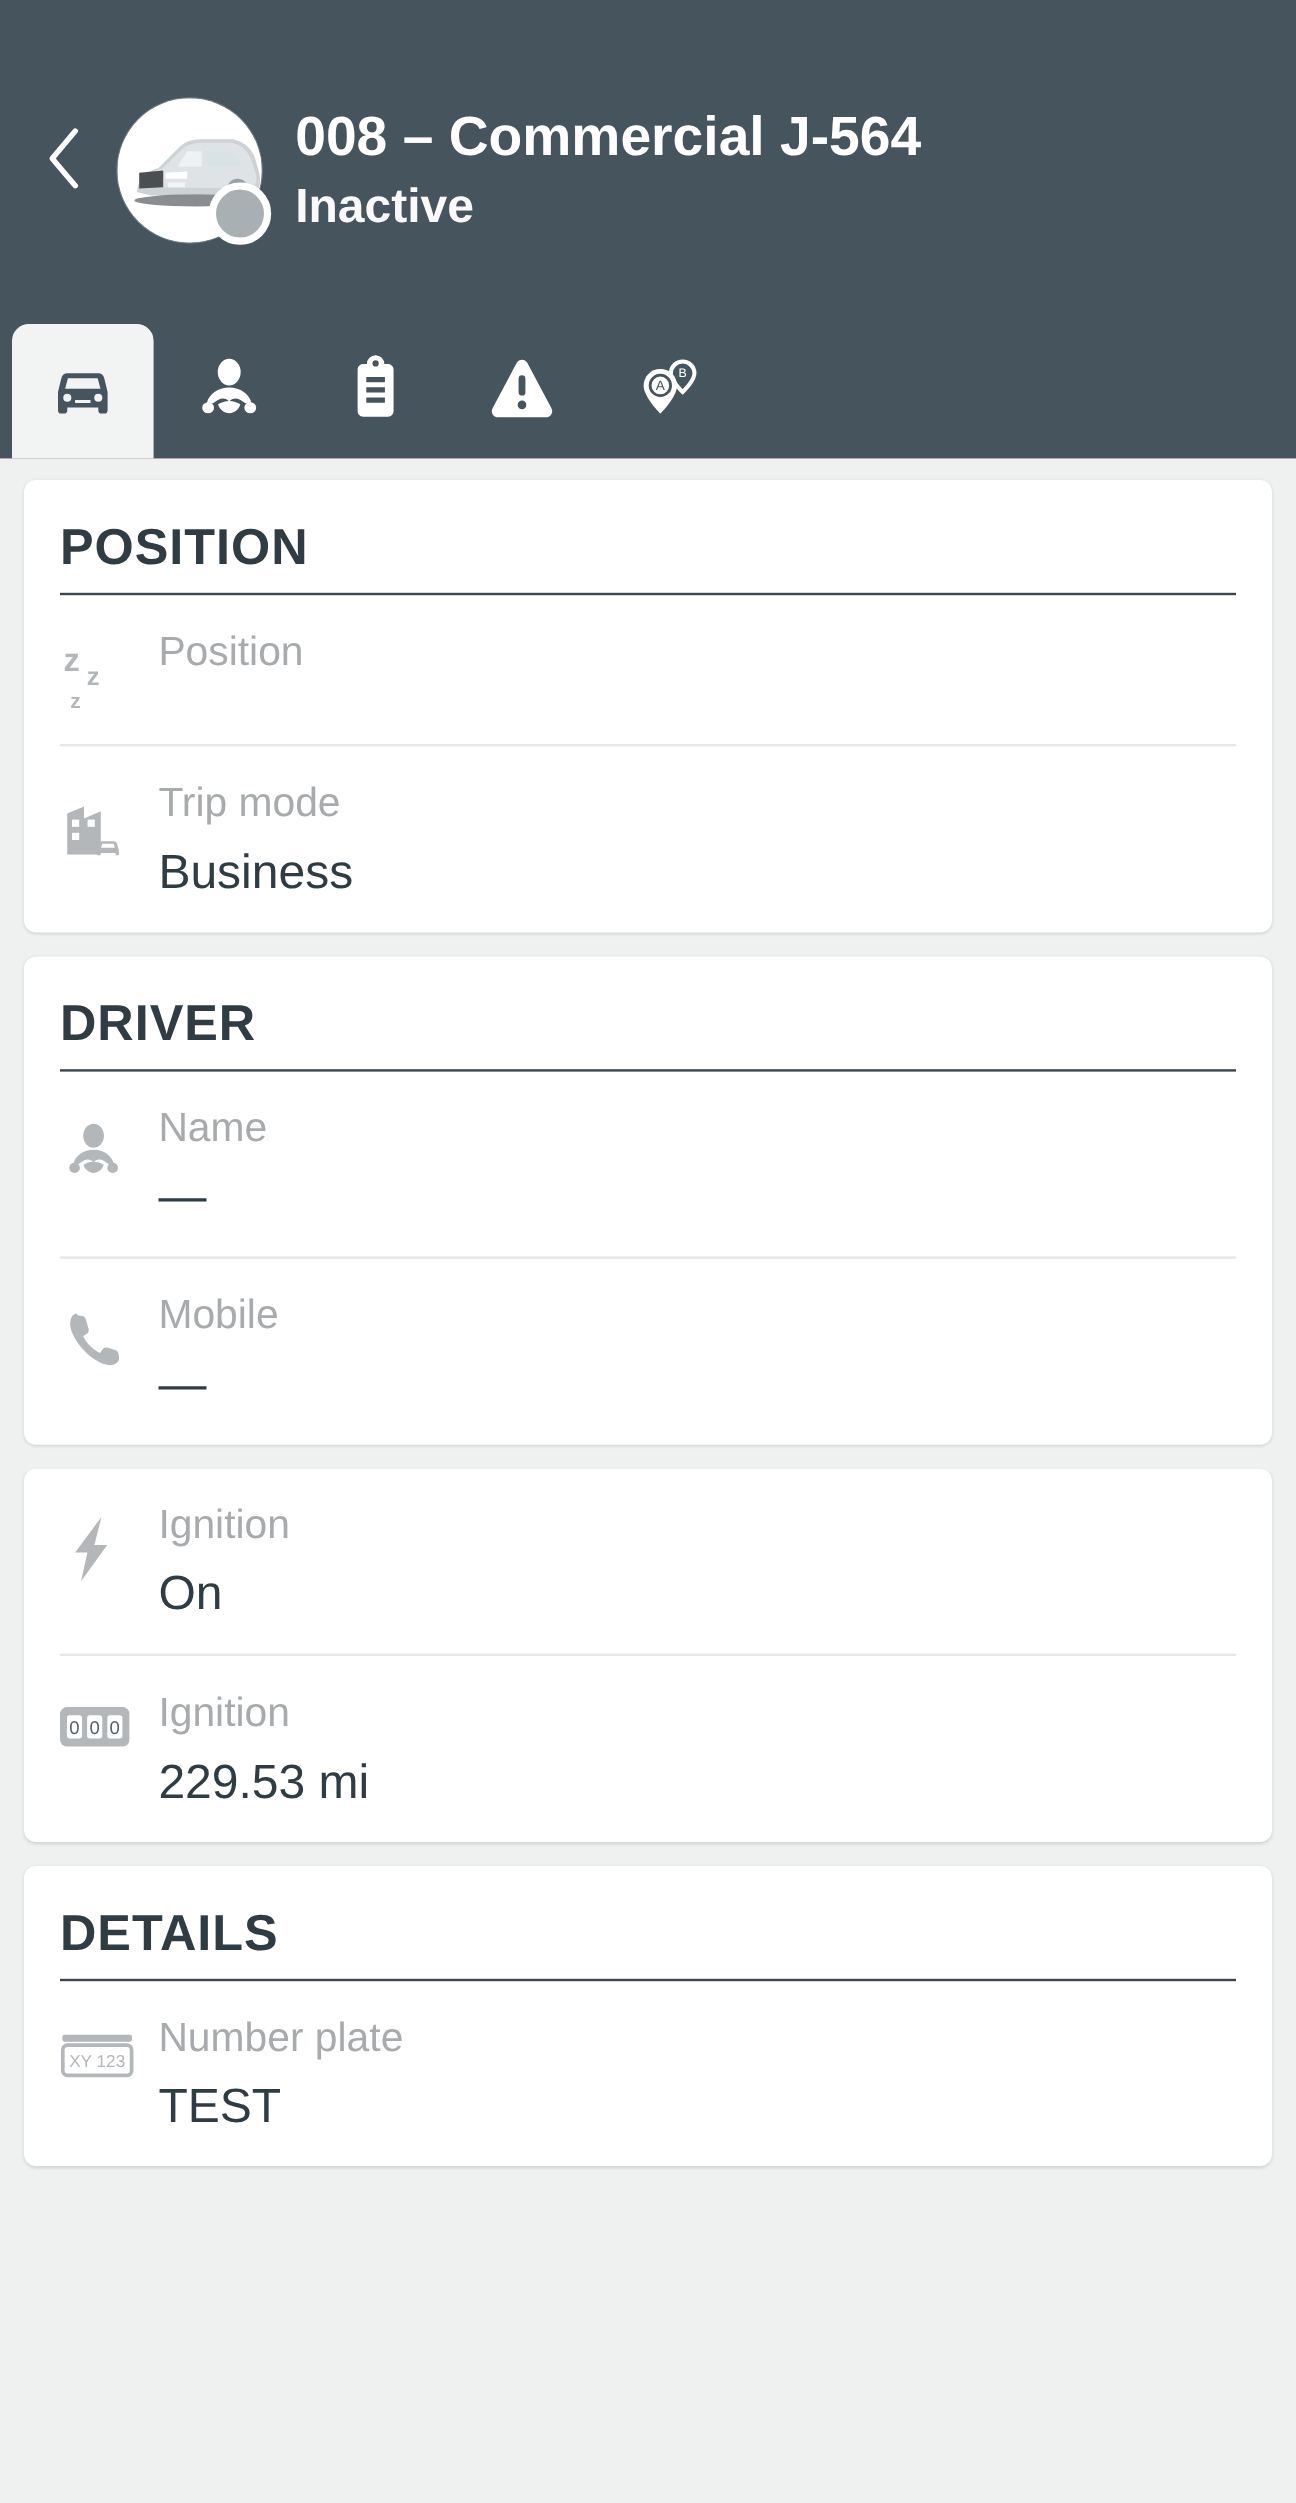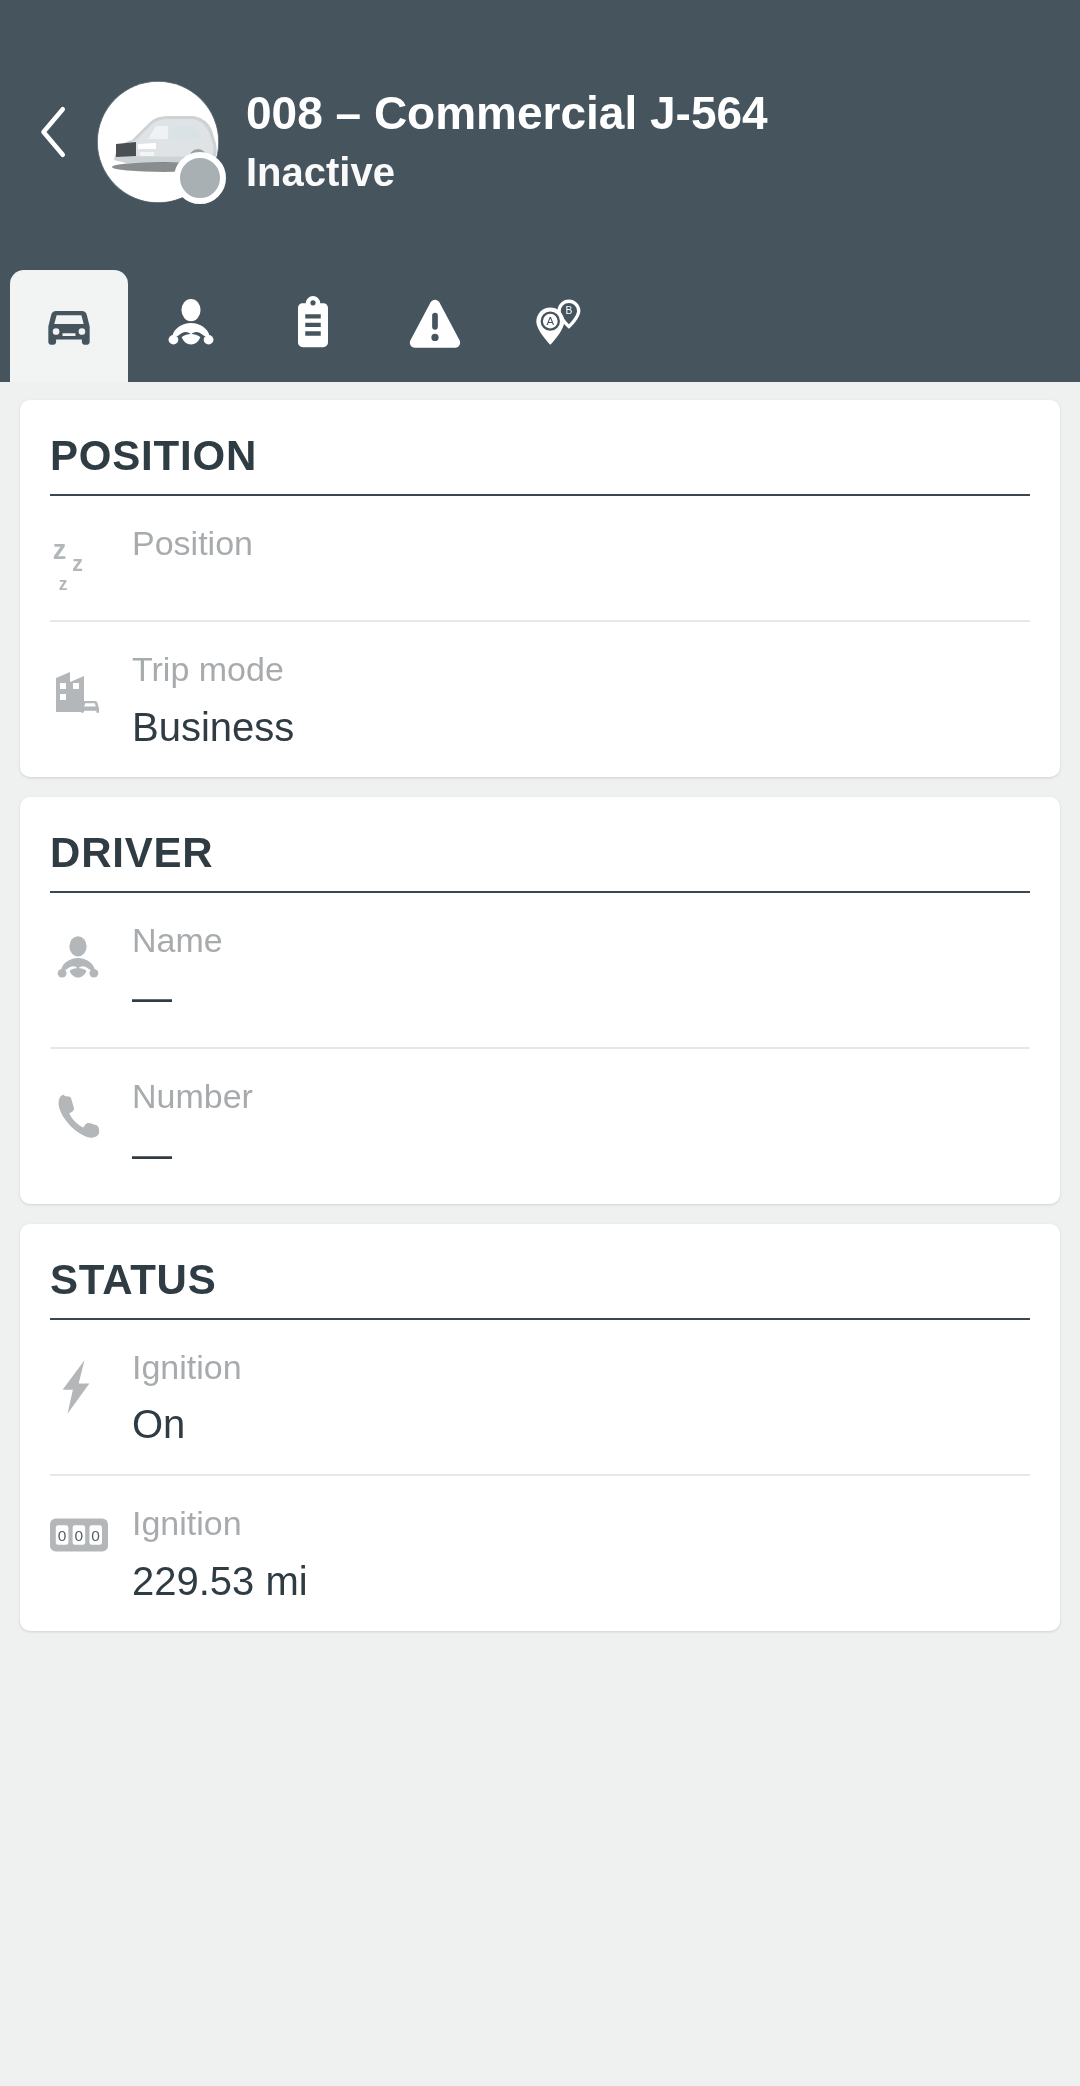--- a/index.html
+++ b/index.html
@@ -395,28 +395,27 @@
         </div>
       </div>
 
       <div class="row">
         <div class="row-icon">
           <svg width="52" height="56" viewBox="0 0 24 24" fill="#b3b7b9">
             <path d="M6.6 2.6c-.9 0-1.7.5-2.1 1.3-.9 1.8-.7 4 .3 6.4 1 2.4 2.8 4.9 5 7.1 2.2 2.2 4.7 3.8 7 4.6 2.1.7 3.9.6 5.1-.5.6-.5.9-1.3.8-2.1l-.2-1.3c-.1-.7-.6-1.3-1.3-1.5l-3-.9c-.7-.2-1.5.1-1.9.7l-.9 1.4c-1.3-.6-2.6-1.5-3.8-2.7-1.2-1.2-2.1-2.5-2.7-3.8l1.4-.9c.6-.4.9-1.2.7-1.9l-.9-3C9.9 4.1 9.3 3.6 8.6 3.5L7.3 3.3c-.2-.05-.4-.07-.7-.07z"></path>
           </svg>
         </div>
         <div class="row-body">
-          <div class="row-label">Number</div>
+          <div class="row-label">Mobile</div>
           <div class="row-value dash">—</div>
         </div>
       </div>
     </div>
 
     <div class="card">
-      <div class="card-title">STATUS</div>
 
       <div class="row">
         <div class="row-icon">
           <svg width="52" height="58" viewBox="0 0 20 26" fill="#b3b7b9">
             <path d="M13.8 1 4 14.2h4.6L6.2 25 16 11.4h-4.8z"></path>
           </svg>
         </div>
         <div class="row-body">
           <div class="row-label">Ignition</div>
           <div class="row-value">On</div>
@@ -435,15 +434,32 @@
             <text x="23.6" y="13.4" font-family="Liberation Sans, sans-serif" font-size="8" fill="#565f64" text-anchor="middle">0</text>
           </svg>
         </div>
         <div class="row-body">
           <div class="row-label">Ignition</div>
           <div class="row-value">229.53 mi</div>
         </div>
       </div>
     </div>
 
+    <div class="card">
+      <div class="card-title">DETAILS</div>
+
+      <div class="row">
+        <div class="row-icon">
+          <svg width="62" height="48" viewBox="0 0 32 24">
+            <rect x="1" y="3" width="30" height="3" rx="1" fill="#b3b7b9"></rect>
+            <rect x="1.2" y="7.5" width="29.6" height="13" rx="2" fill="none" stroke="#b3b7b9" stroke-width="1.6"></rect>
+            <text x="16" y="17" font-family="Liberation Sans, sans-serif" font-size="7.4" fill="#b3b7b9" text-anchor="middle">XY 123</text>
+          </svg>
+        </div>
+        <div class="row-body">
+          <div class="row-label">Number plate</div>
+          <div class="row-value">TEST</div>
+        </div>
+      </div>
+    </div>
 
   </div>
 </div>
 
 </body></html>

